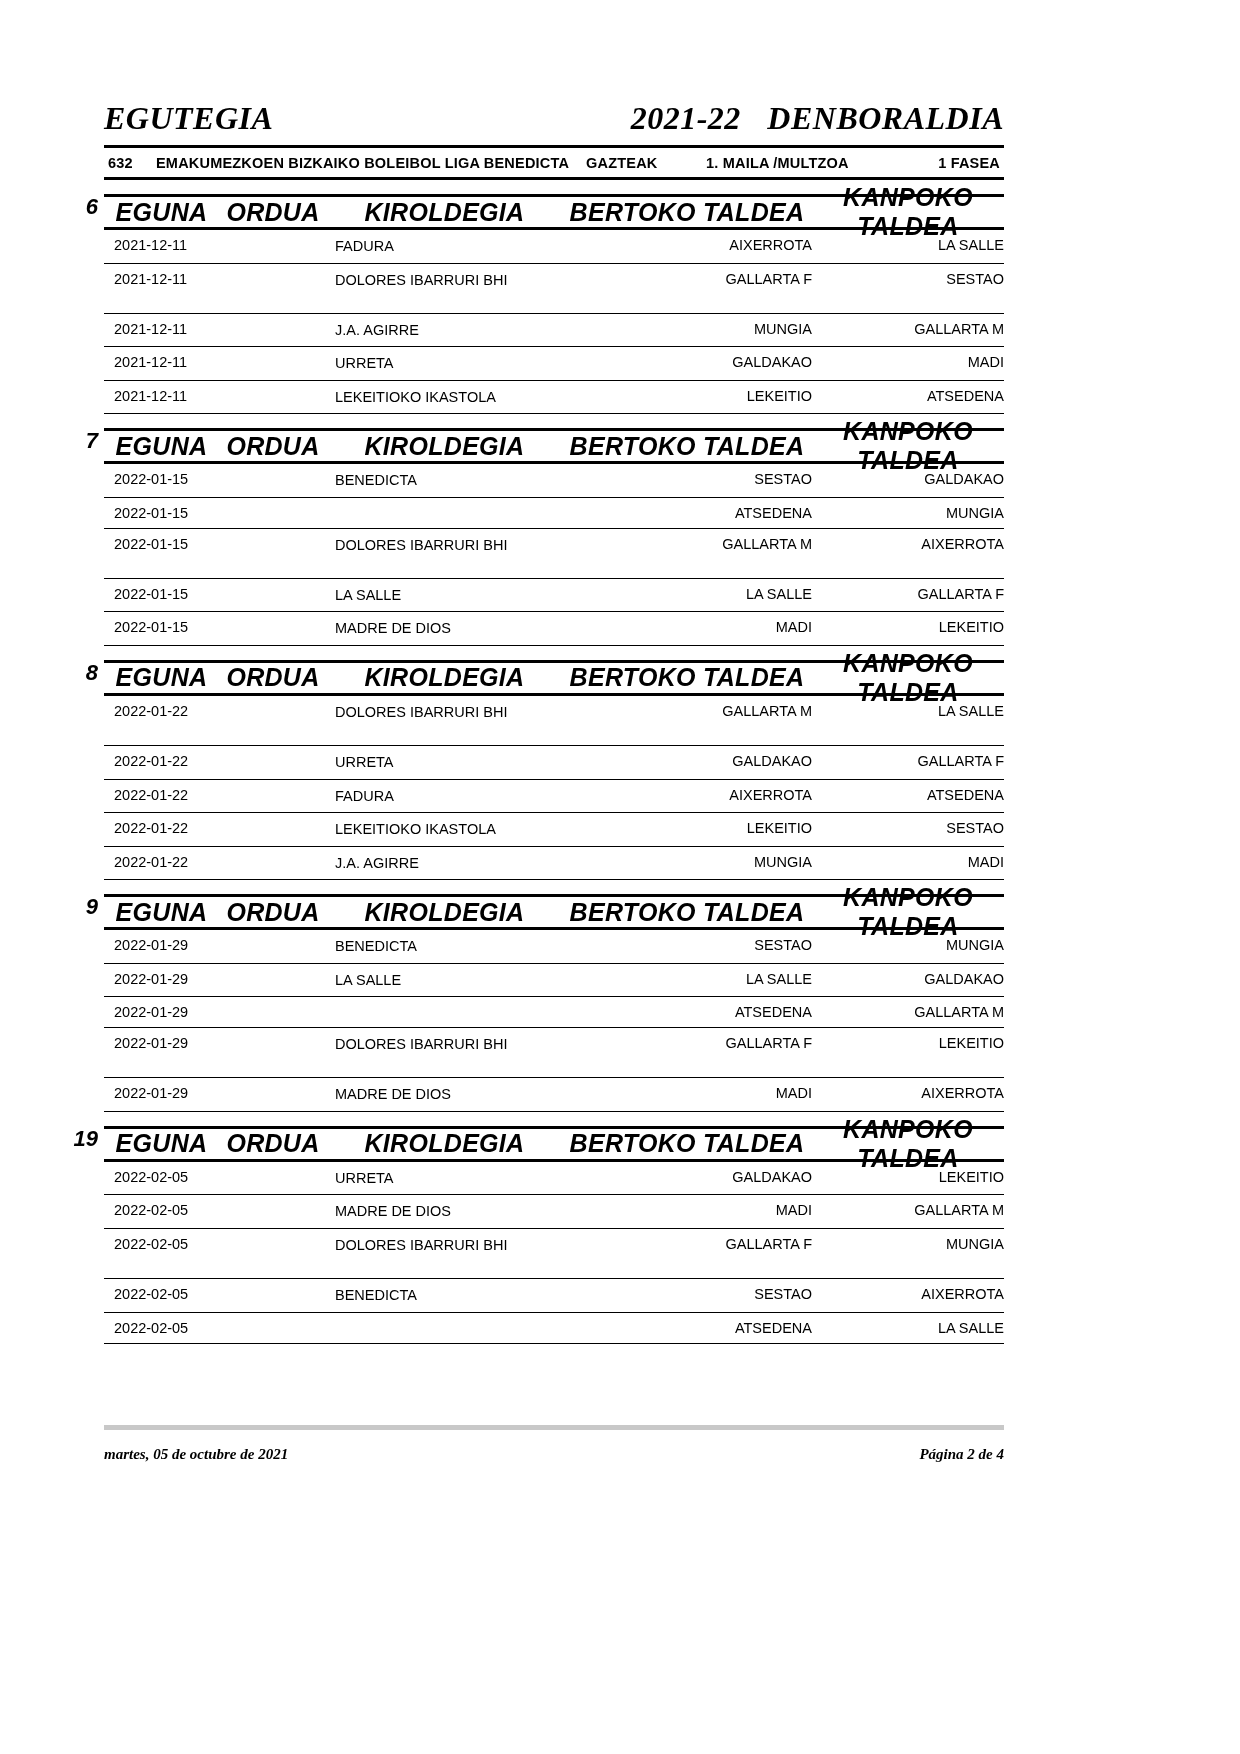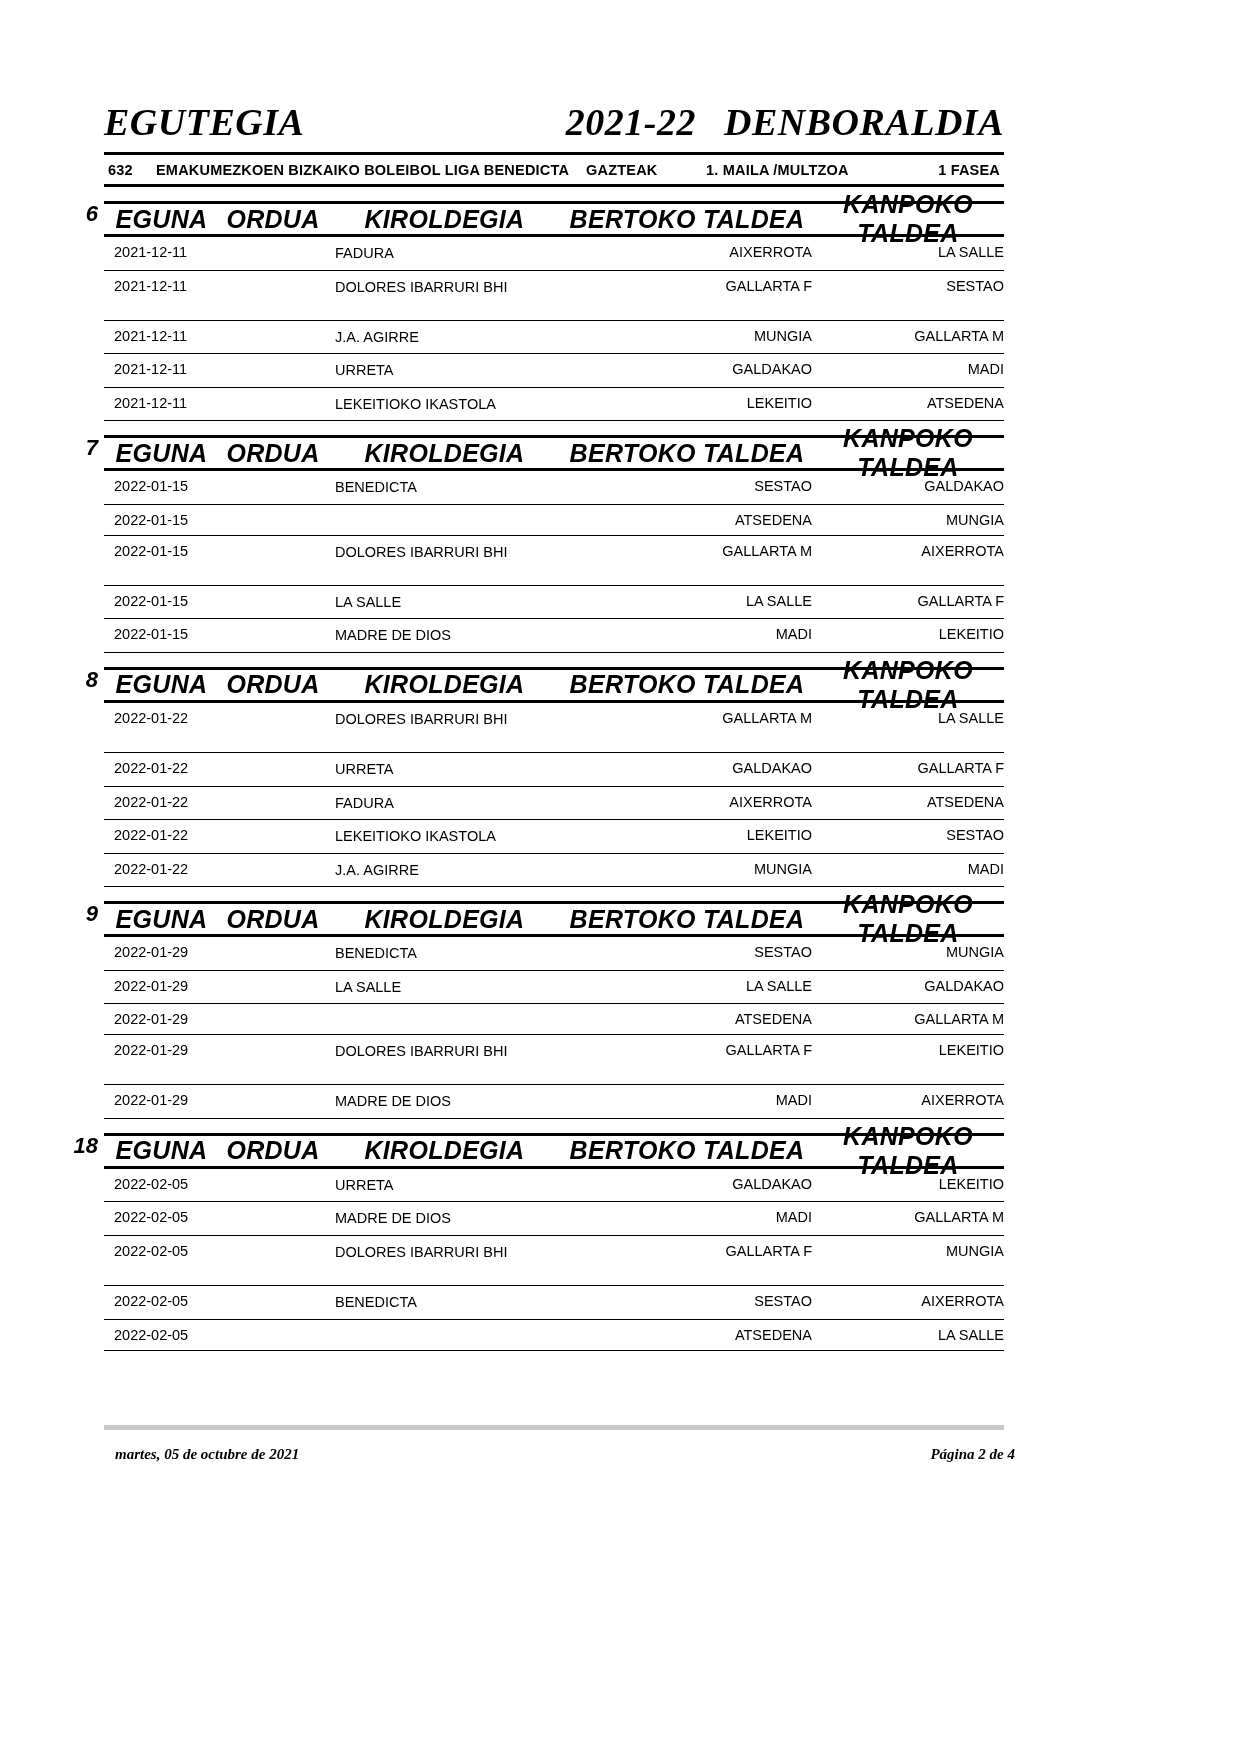--- a/index.html
+++ b/index.html
@@ -29,21 +29,21 @@
   }
 
   
   .masthead {
     display: flex;
     align-items: baseline;
     justify-content: space-between;
     font-family: "Liberation Serif", serif;
     font-style: italic;
     font-weight: bold;
-    font-size: 38px;
+    font-size: 32px;
     letter-spacing: 0.5px;
     padding-bottom: 8px;
   }
   .masthead .left {
     white-space: nowrap;
   }
   .masthead .right {
     white-space: nowrap;
   }
   .masthead .right .season {
@@ -155,21 +155,21 @@
   .footer-rule {
     position: absolute;
     left: 104px;
     top: 1425px;
     width: 900px;
     height: 5px;
     background: #c8c8c8;
   }
   .footer {
     position: absolute;
-    left: 115px;
+    left: 104px;
     top: 1446px;
     width: 900px;
     display: flex;
     justify-content: space-between;
     font-family: "Liberation Serif", serif;
     font-style: italic;
     font-weight: bold;
     font-size: 15px;
   }
 </style>
@@ -378,21 +378,21 @@
       <div class="match-row">
         <div class="col-eguna">2022-01-29</div>
         <div class="col-ordua"></div>
         <div class="col-kirol">MADRE DE DIOS</div>
         <div class="col-bertoko">MADI</div>
         <div class="col-kanpoko">AIXERROTA</div>
       </div>
     </div>
 
     <div class="round round-wrap">
-      <div class="round-num">18</div>
+      <div class="round-num">19</div>
       <div class="round-head">
         <div class="col-eguna">EGUNA</div>
         <div class="col-ordua">ORDUA</div>
         <div class="col-kirol">KIROLDEGIA</div>
         <div class="col-bertoko">BERTOKO TALDEA</div>
         <div class="col-kanpoko">KANPOKO TALDEA</div>
       </div>
 
       <div class="match-row">
         <div class="col-eguna">2022-02-05</div>

